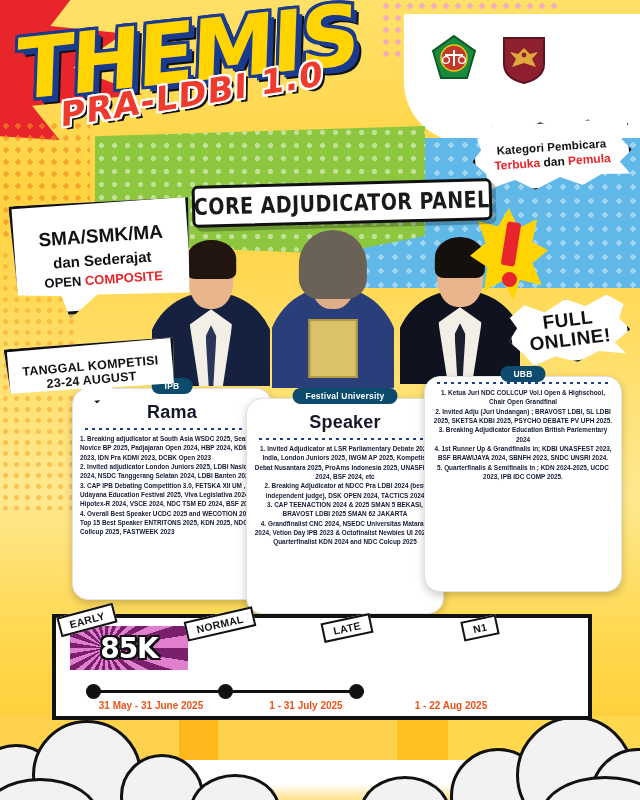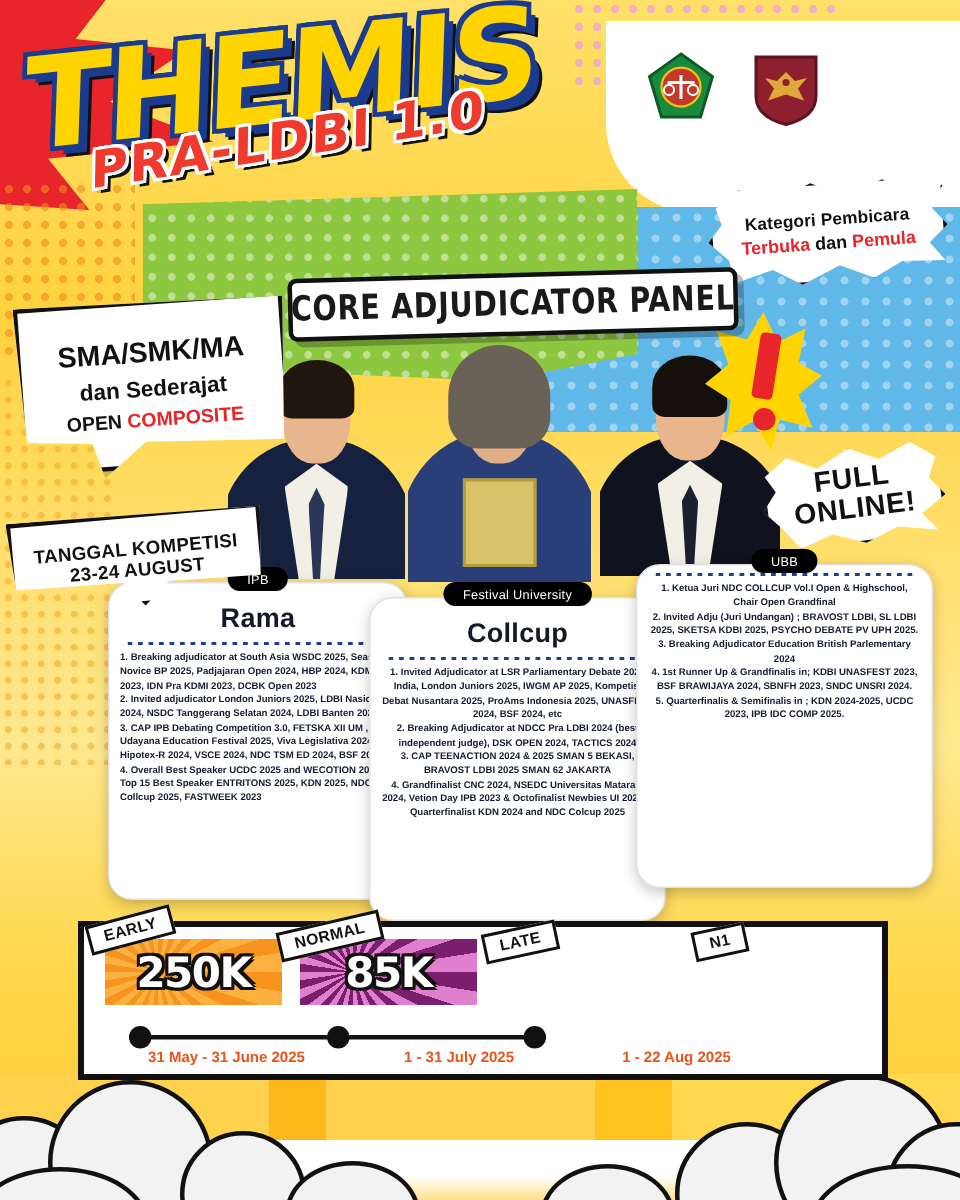--- a/index.html
+++ b/index.html
@@ -138,21 +138,21 @@
     border-radius:50% 50% 18% 18%; background:#20160f; }
 
   
   .card { position:absolute; background:#fff; border-radius:16px; z-index:26;
     box-shadow:0 3px 9px rgba(0,0,0,.22); border:1.5px solid #e2e2e2; }
   .card-rama { left:72px;  top:388px; width:200px; height:212px; }
   .card-ins  { left:246px; top:398px; width:198px; height:216px; }
   .card-tian { left:424px; top:376px; width:198px; height:216px; }
 
   .badge { position:absolute; top:-11px; left:50%; transform:translateX(-50%);
-    background:#000000; color:#fff; font-size:8.5px; font-weight:normal; padding:3px 13px; border-radius:11px;
+    background:#0c4a6e; color:#fff; font-size:8.5px; font-weight:bold; padding:3px 13px; border-radius:11px;
     white-space:nowrap; z-index:28; letter-spacing:.2px; }
   .pname { text-align:center; font-size:18px; font-weight:bold; color:#15172b; margin-top:13px; letter-spacing:.2px; }
   .dash { height:2px; margin:5px 12px 0; background-image:linear-gradient(90deg,#1c3f94 48%, transparent 0);
     background-size:7px 2px; background-repeat:repeat-x; }
   .bio { padding:4px 7px 6px; font-size:6.4px; line-height:1.46; font-weight:bold; color:#141a33; text-align:center; }
   .bio.left { text-align:left; }
   .bio p { margin:0; }
 
   
   .price-panel { position:absolute; left:52px; top:614px; width:540px; height:106px; background:#fff;
@@ -296,21 +296,21 @@
     <div class="bio left">
       <p>1. Breaking adjudicator at South Asia WSDC 2025, Seasons Novice BP 2025, Padjajaran Open 2024, HBP 2024, KDMI 2023, IDN Pra KDMI 2023, DCBK Open 2023</p>
       <p>2. Invited adjudicator London Juniors 2025, LDBI Nasional 2024, NSDC Tanggerang Selatan 2024, LDBI Banten 2024</p>
       <p>3. CAP IPB Debating Competition 3.0, FETSKA XII UM , Udayana Education Festival 2025, Viva Legislativa 2024, Hipotex-R 2024, VSCE 2024, NDC TSM ED 2024, BSF 2024</p>
       <p>4. Overall Best Speaker UCDC 2025 and WECOTION 2024, Top 15 Best Speaker ENTRITONS 2025, KDN 2025, NDC Collcup 2025, FASTWEEK 2023</p>
     </div>
   </div>
 
   <div class="card card-ins">
     <div class="badge">Festival University</div>
-    <div class="pname">Collcup</div>
+    <div class="pname">Speaker</div>
     <div class="dash"></div>
     <div class="bio">
       <p>1. Invited Adjudicator at LSR Parliamentary Debate 2025 India, London Juniors 2025, IWGM AP 2025, Kompetisi Debat Nusantara 2025, ProAms Indonesia 2025, UNASFEST 2024, BSF 2024, etc</p>
       <p>2. Breaking Adjudicator at NDCC Pra LDBI 2024 (best independent judge), DSK OPEN 2024, TACTICS 2024</p>
       <p>3. CAP TEENACTION 2024 &amp; 2025 SMAN 5 BEKASI, BRAVOST LDBI 2025 SMAN 62 JAKARTA</p>
       <p>4. Grandfinalist CNC 2024, NSEDC Universitas Mataram 2024, Vetion Day IPB 2023 &amp; Octofinalist Newbies UI 2022 &amp; Quarterfinalist KDN 2024 and NDC Colcup 2025</p>
     </div>
   </div>
 
   <div class="card card-tian">
@@ -320,23 +320,20 @@
       <p>1. Ketua Juri NDC COLLCUP Vol.I Open &amp; Highschool, Chair Open Grandfinal</p>
       <p>2. Invited Adju (Juri Undangan) ; BRAVOST LDBI, SL LDBI 2025, SKETSA KDBI 2025, PSYCHO DEBATE PV UPH 2025.</p>
       <p>3. Breaking Adjudicator Education British Parlementary 2024</p>
       <p>4. 1st Runner Up &amp; Grandfinalis in; KDBI UNASFEST 2023, BSF BRAWIJAYA 2024, SBNFH 2023, SNDC UNSRI 2024.</p>
       <p>5. Quarterfinalis &amp; Semifinalis in ; KDN 2024-2025, UCDC 2023, IPB IDC COMP 2025.</p>
     </div>
   </div>
 
   <div class="price-panel">
     <div class="chips">
-      <div class="chip chip-1">
-        <span class="chip-amt">250K</span>
-      </div>
       <div class="chip chip-4">
         <span class="chip-amt">85K</span>
       </div>
     </div>
   </div>
 
   <div class="tag tag-1">EARLY</div>
   <div class="tag tag-2">NORMAL</div>
   <div class="tag tag-3">LATE</div>
   <div class="tag tag-4">N1</div>

